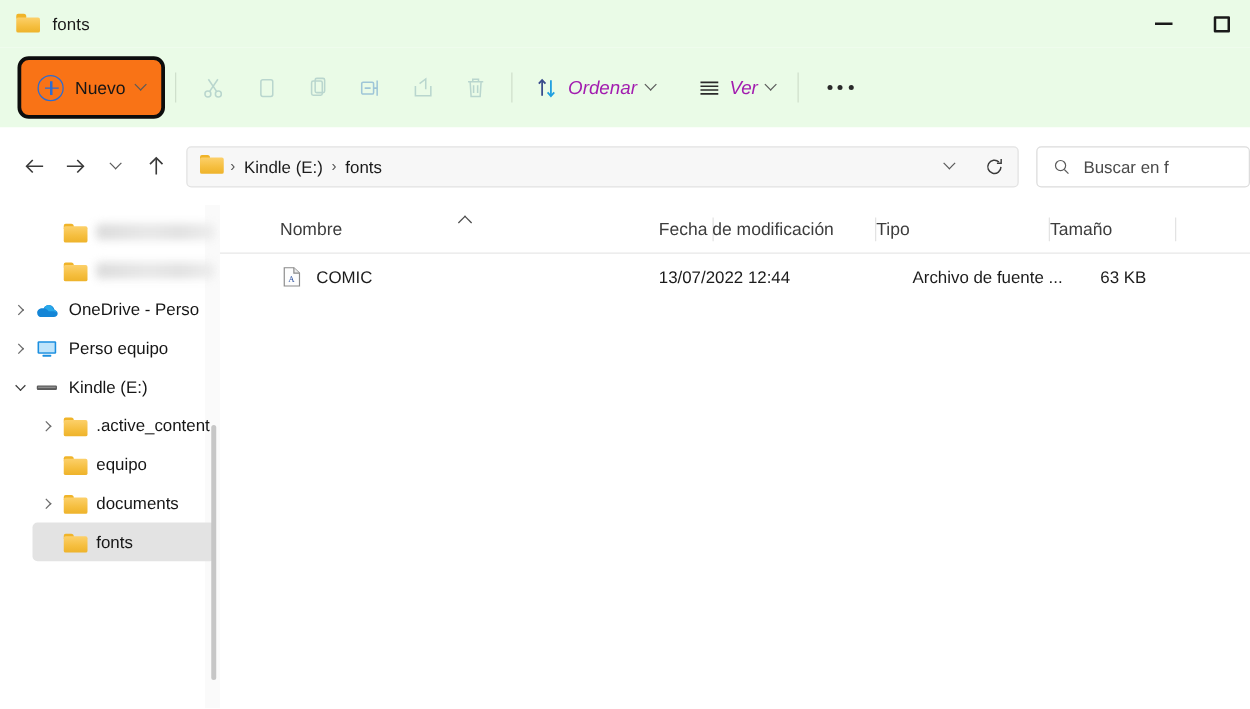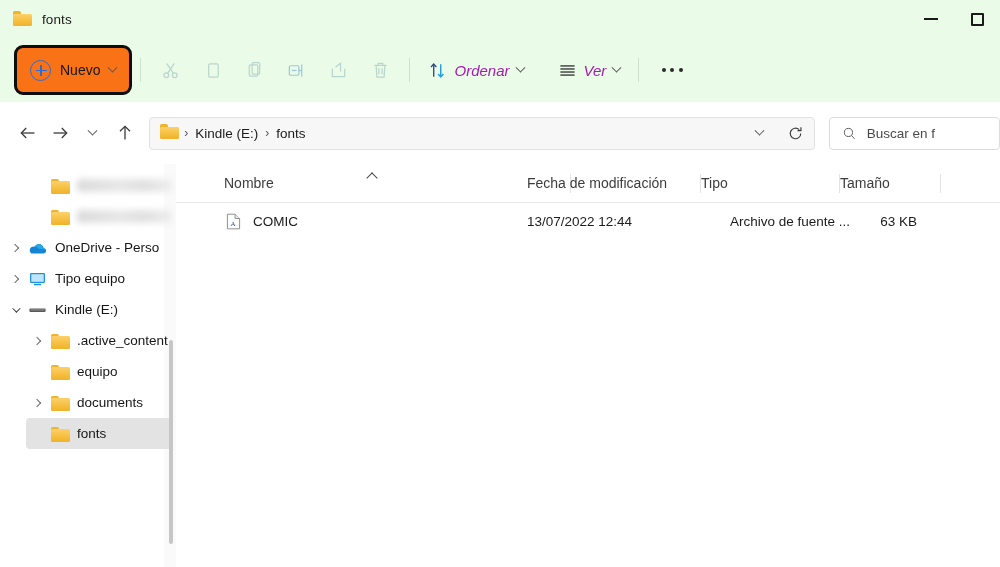--- a/index.html
+++ b/index.html
@@ -466,21 +466,21 @@
           <span class="nav-exp">
             <span class="chev-r"></span>
           </span>
           <span class="nav-ico">
             <svg viewBox="0 0 20 18" width="19" height="16">
               <rect x="1.6" y="2.2" width="16.8" height="11.4" rx="1.2" fill="#1b8fe0"></rect>
               <rect x="3" y="3.6" width="14" height="8.6" fill="#bfe4fb"></rect>
               <rect x="6" y="14.4" width="8" height="1.7" rx=".6" fill="#1b8fe0"></rect>
             </svg>
           </span>
-          <span class="nav-label">Tipo equipo</span>
+          <span class="nav-label">Perso equipo</span>
         </div>
         <div class="nav-row" style="margin-left: 4px;">
           <span class="nav-exp">
             <span class="chev-d"></span>
           </span>
           <span class="nav-ico">
             <svg viewBox="0 0 20 12" width="19" height="12">
               <rect x="1.5" y="4.4" width="17" height="3.6" rx="1" fill="#5a5a5a"></rect>
               <rect x="2.6" y="5.3" width="14.8" height="1.2" fill="#8d8d8d"></rect>
             </svg>

